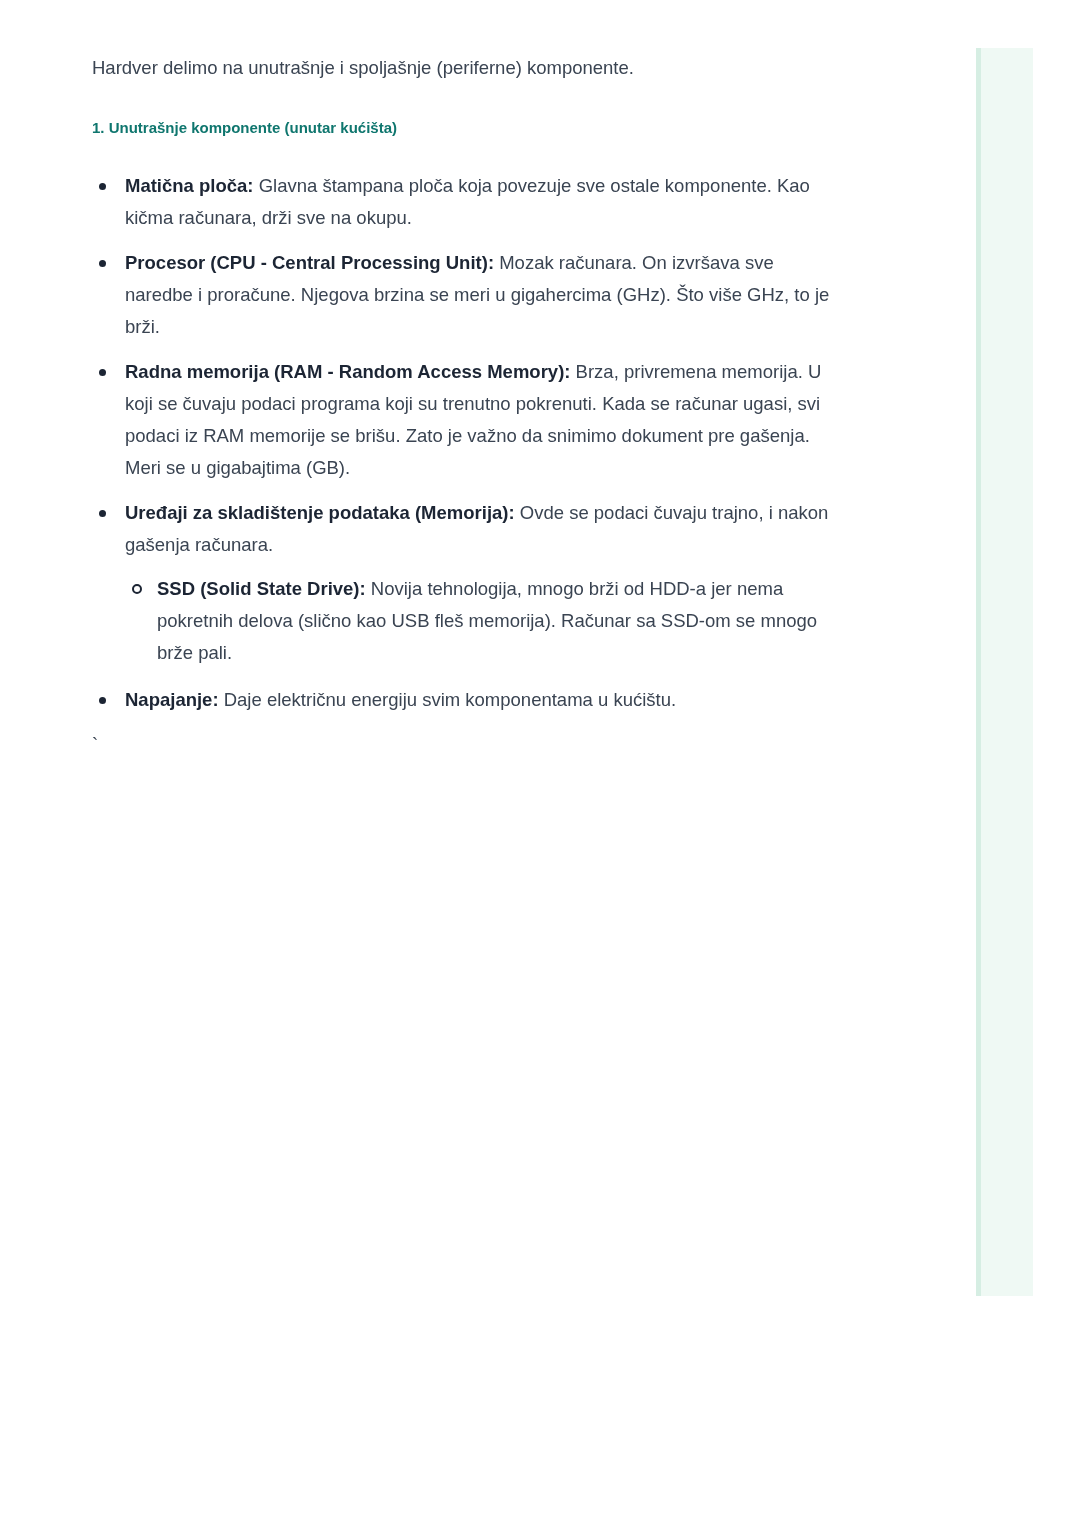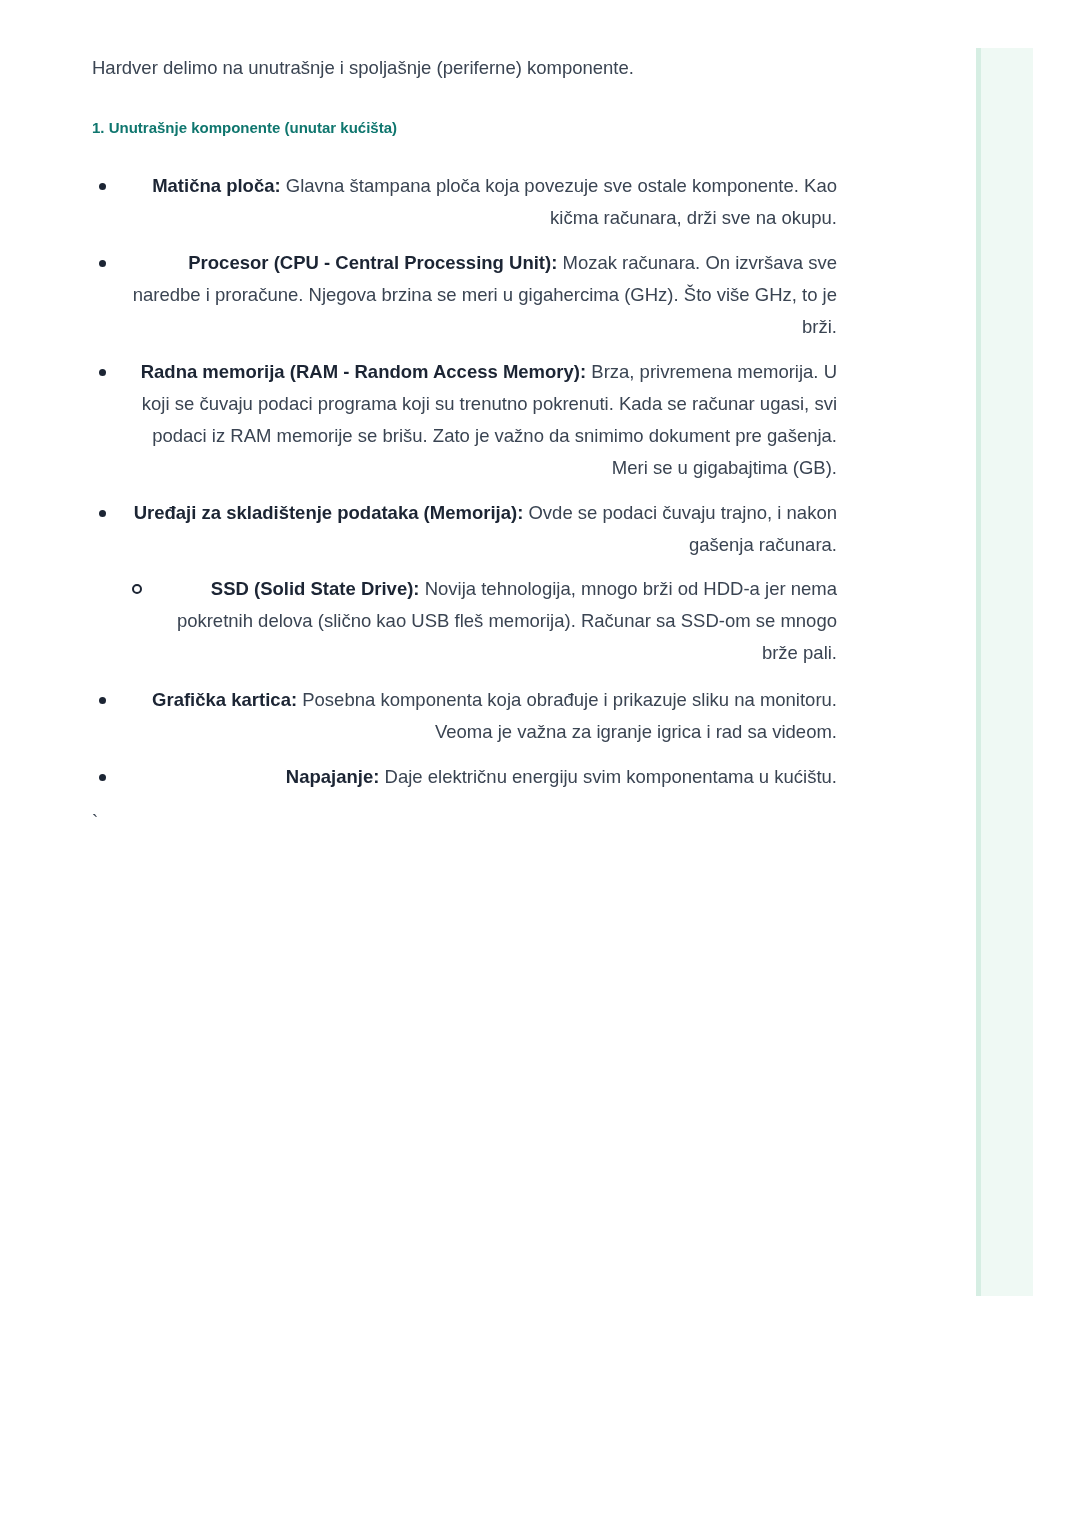--- a/index.html
+++ b/index.html
@@ -37,21 +37,20 @@
     font-size: 15px;
     line-height: 28px;
     font-weight: 700;
     color: #0f766e;
   }
   .label { font-weight: 700; color: #1c2534; }
   ul.main {
     list-style: none;
     margin: 28px 0 0 0;
     padding: 0 0 0 33px;
-    text-align: right;
   }
   ul.main > li {
     position: relative;
     margin-bottom: 13px;
   }
   ul.main > li::before {
     content: "";
     position: absolute;
     left: -26px;
     top: 13px;
@@ -127,24 +126,20 @@
         <span class="label">Uređaji za skladištenje podataka (Memorija):</span>
         <span>Ovde se podaci čuvaju trajno, i nakon gašenja računara.</span>
         <ul class="nested">
           <li>
             <span class="label">SSD (Solid State Drive):</span>
             <span>Novija tehnologija, mnogo brži od HDD-a jer nema pokretnih delova (slično kao USB fleš memorija). Računar sa SSD-om se mnogo brže pali.</span>
           </li>
         </ul>
       </li>
 
-      <li>
-        <span class="label">Grafička kartica:</span>
-        <span>Posebna komponenta koja obrađuje i prikazuje sliku na monitoru. Veoma je važna za igranje igrica i rad sa videom.</span>
-      </li>
 
       <li>
         <span class="label">Napajanje:</span>
         <span>Daje električnu energiju svim komponentama u kućištu.</span>
       </li>
 
     </ul>
 
     <p class="trailing">`</p>
 

